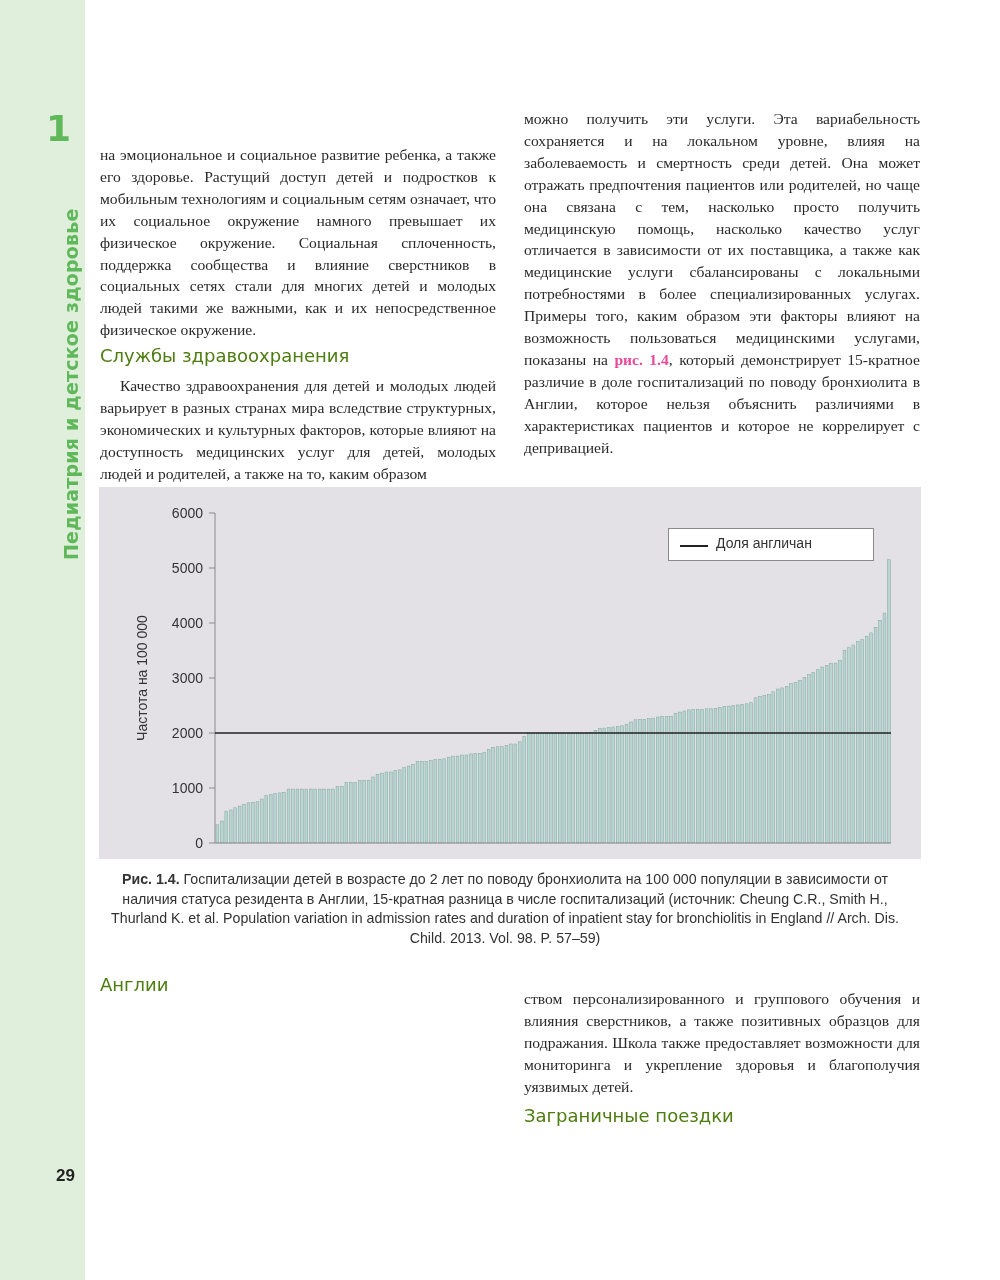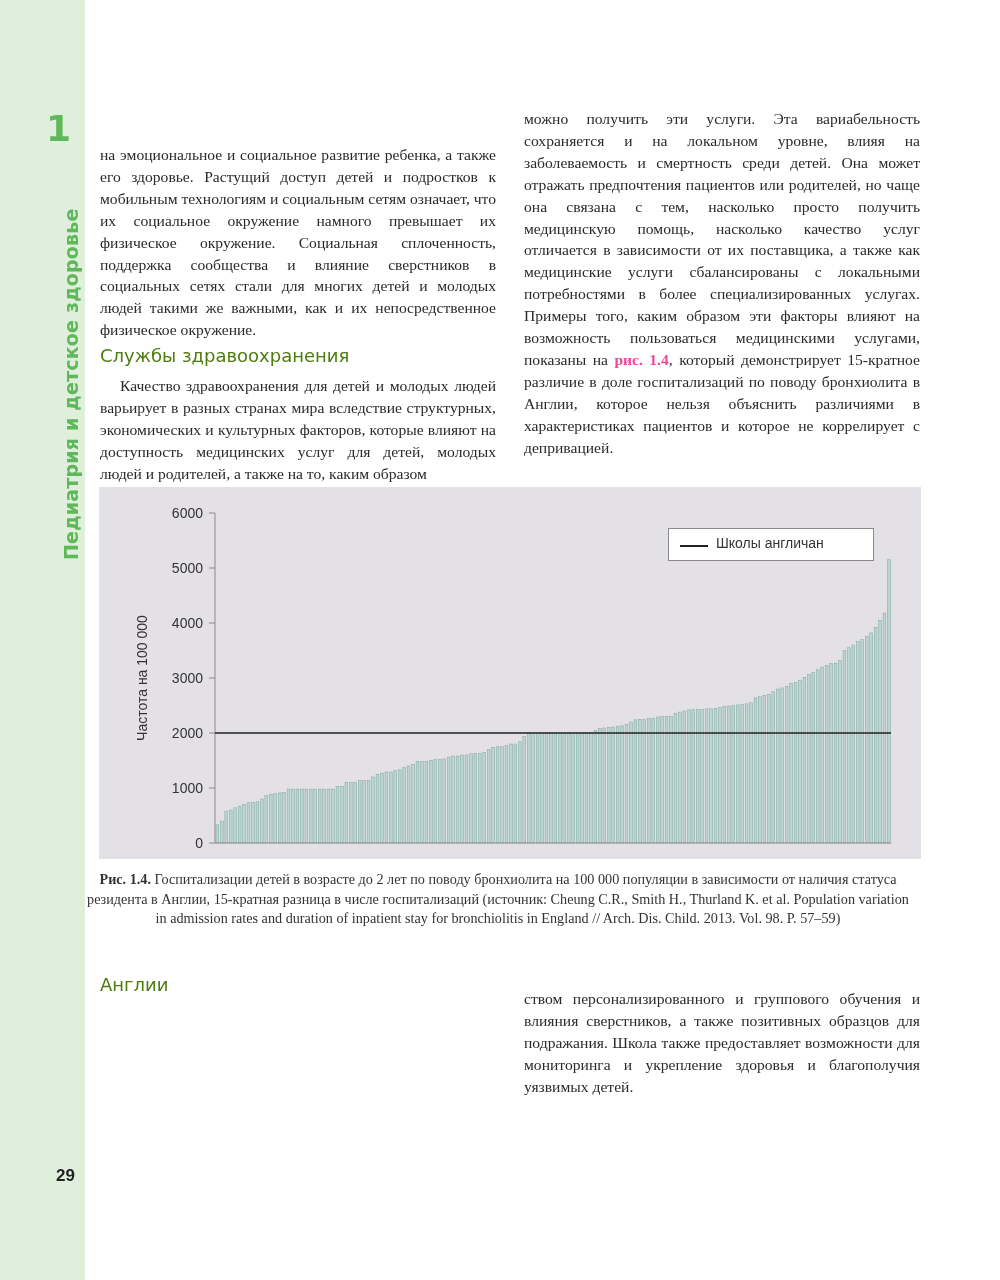--- a/index.html
+++ b/index.html
@@ -12,21 +12,21 @@
   .col p { margin: 0; }
   .col p.indent { text-indent: 20px; }
   .col-left-top { left: 100px; top: 108px; margin-top: 36px; }
   .col-right-top { left: 524px; top: 108px; }
   .col-left-bot { left: 100px; top: 970px; }
   .col-right-bot { left: 524px; top: 988px; }
   h2.subhead { font-family: "DejaVu Sans", sans-serif; font-weight: normal; font-size: 18px; margin: 3px 0 7px 0; color: #4d7c0f; line-height: 24px; }
   .figref { color: #ec4899; font-weight: bold; }
   .figure { position: absolute; left: 99px; top: 487px; width: 822px; height: 372px; background: #e3e0e6; }
   .figure svg { position: absolute; left: 0; top: 0; }
-  .caption { position: absolute; left: 87px; top: 870px; width: 822px; font-family: Liberation Serif, serif; font-size: 14.2px; line-height: 19.5px; text-align: center; color: #333; }
+  .caption { position: absolute; left: 94px; top: 870px; width: 822px; font-family: Liberation Sans, sans-serif; font-size: 14.2px; line-height: 19.5px; text-align: center; color: #333; }
   .caption .cap-label { font-weight: bold; }
   .legend { position: absolute; left: 569px; top: 41px; width: 206px; height: 33px; background: #ffffff; border: 1px solid #8a8a8a; box-sizing: border-box; }
   .legend-line { position: absolute; left: 11px; top: 16px; width: 28px; height: 1.5px; background: #222; }
   .legend-label { position: absolute; left: 47px; top: 6px; font-family: "Liberation Sans", sans-serif; font-size: 14px; color: #333; }
 </style>
 </head>
 <body>
 
 <div class="sidebar">
   <div class="chapter-num">1</div>
@@ -212,27 +212,28 @@
       <rect x="770.76" y="145.90" width="2.76" height="210.10" fill="#b9d6d1" stroke="#7fa6a0" stroke-width="0.5"></rect>
       <rect x="775.21" y="140.40" width="2.76" height="215.60" fill="#b9d6d1" stroke="#7fa6a0" stroke-width="0.5"></rect>
       <rect x="779.66" y="133.25" width="2.76" height="222.75" fill="#b9d6d1" stroke="#7fa6a0" stroke-width="0.5"></rect>
       <rect x="784.11" y="126.10" width="2.76" height="229.90" fill="#b9d6d1" stroke="#7fa6a0" stroke-width="0.5"></rect>
       <rect x="788.55" y="72.75" width="2.76" height="283.25" fill="#b9d6d1" stroke="#7fa6a0" stroke-width="0.5"></rect>
       <line x1="116" y1="356" x2="792" y2="356" stroke="#8a8a8a" stroke-width="1"></line>
       <line x1="116" y1="246" x2="792" y2="246" stroke="#222" stroke-width="1.6"></line>
     </svg>
   <div class="legend">
     <div class="legend-line"></div>
-    <div class="legend-label">Школы англичан</div>
+    <div class="legend-label">Доля англичан</div>
   </div>
 </div>
 
 <div class="caption">
   <span class="cap-label">Рис. 1.4.</span><span> Госпитализации детей в возрасте до 2 лет по поводу бронхиолита на 100 000 популяции в зависимости от наличия статуса резидента в Англии, 15-кратная разница в числе госпитализаций (источник: Cheung C.R., Smith H., Thurland K. et al. Population variation in admission rates and duration of inpatient stay for bronchiolitis in England // Arch. Dis. Child. 2013. Vol. 98. P. 57–59)</span>
 </div>
 
 <div class="col col-left-bot">
   <h2 class="subhead" style="margin-bottom:14px;">Англии</h2>
 </div>
 
 <div class="col col-right-bot">
   <p>ством персонализированного и группового обучения и влияния сверстников, а также позитивных образцов для подражания. Школа также предоставляет возможности для мониторинга и укрепление здоровья и благополучия уязвимых детей.</p>
+  <h2 class="subhead" style="margin-top:6px;">Заграничные поездки</h2>
 </div>
 
 </body></html>

